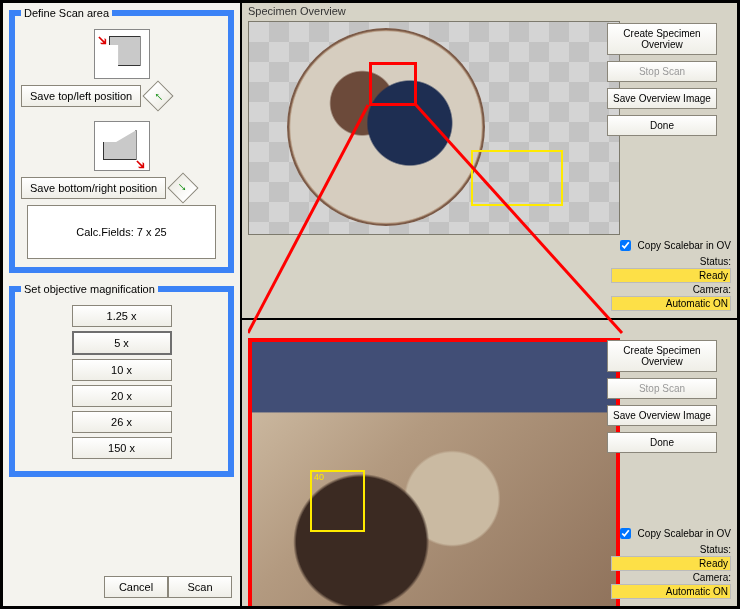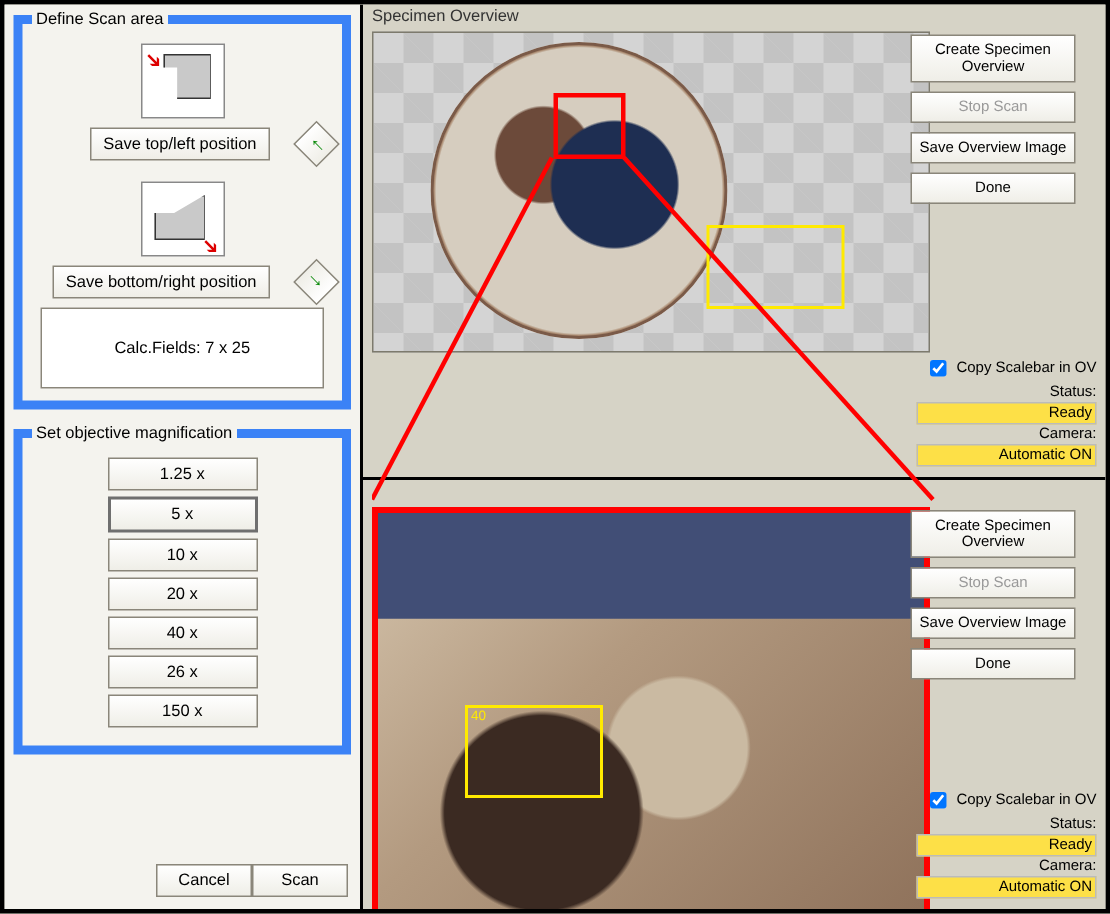--- a/index.html
+++ b/index.html
@@ -44,21 +44,21 @@
   .arrow-red-out { position:absolute; right:2px; bottom:-2px; font-size:14px; color:#d00; transform:rotate(45deg);}
   .btn {
     display:inline-block;
     border:1px solid #8a867a;
     background:linear-gradient(#fff,#efeee7);
     padding:4px 8px;
     font-size:11px;
     cursor:pointer;
     text-align:center;
   }
-  .btn-row { display:flex; align-items:center; gap:20px; justify-content:flex-end; }
+  .btn-row { display:flex; align-items:center; gap:6px; justify-content:flex-start; }
   .sm-arrow {
     width:22px; height:22px;
     border:1px solid #8a867a;
     background:linear-gradient(#fff,#efeee7);
     display:flex; align-items:center; justify-content:center;
     font-size:14px; color:#0a8a0a;
   }
   .calc-fields {
     margin:6px 6px 0 6px;
     border:1px solid #8a867a; background:#fff;
@@ -117,21 +117,21 @@
   .zoom-img {
     position:absolute; left:6px; top:18px; width:372px; height:278px;
     border:4px solid #f00;
     background:
       linear-gradient(180deg,#414e76 0 26%, transparent 26.2%),
       radial-gradient(circle at 30% 74%, #3b2a22 0 20%, transparent 21%),
       radial-gradient(circle at 55% 58%, #cabaa2 0 18%, transparent 19%),
       linear-gradient(135deg,#d3c2aa,#b39a80 40%,#8f725b);
     overflow:hidden;
   }
-  .zoom-sel { position:absolute; left:58px; top:128px; width:92px; height:62px; border:2px solid #ffea00; color:#ffea00; font-size:9px; padding:0 2px;}
+  .zoom-sel { position:absolute; left:58px; top:128px; width:55px; height:62px; border:2px solid #ffea00; color:#ffea00; font-size:9px; padding:0 2px;}
 </style>
 </head>
 <body>
 
 <div class="row">
 
   <div class="left">
 
     <fieldset>
       <legend>Define Scan area</legend>
@@ -157,21 +157,20 @@
       <div class="calc-fields">Calc.Fields: 7 x 25</div>
     </fieldset>
 
     <fieldset>
       <legend>Set objective magnification</legend>
       <div id="mag-list">
           <div class="btn mag-btn">1.25 x</div>
           <div class="btn mag-btn mag-selected">5 x</div>
           <div class="btn mag-btn">10 x</div>
           <div class="btn mag-btn">20 x</div>
-          <div class="btn mag-btn">40 x</div>
           <div class="btn mag-btn">26 x</div>
           <div class="btn mag-btn">150 x</div>
         </div>
     </fieldset>
 
     <div class="bottom-btns">
       <div class="btn">Cancel</div>
       <div class="btn">Scan</div>
     </div>
   </div>

